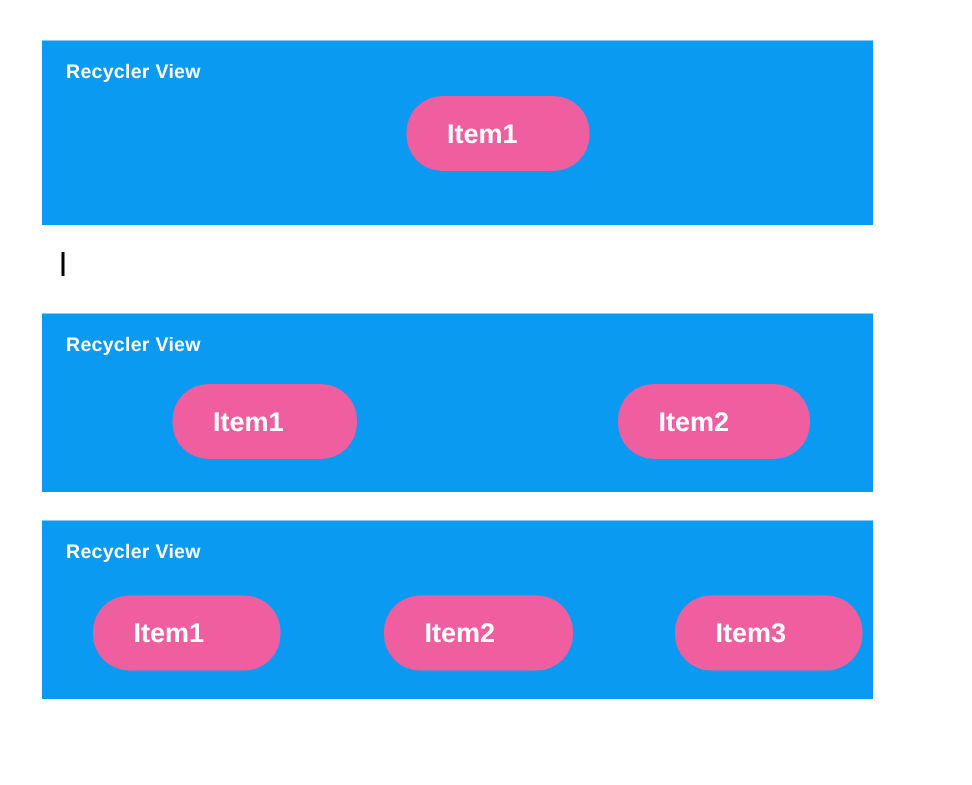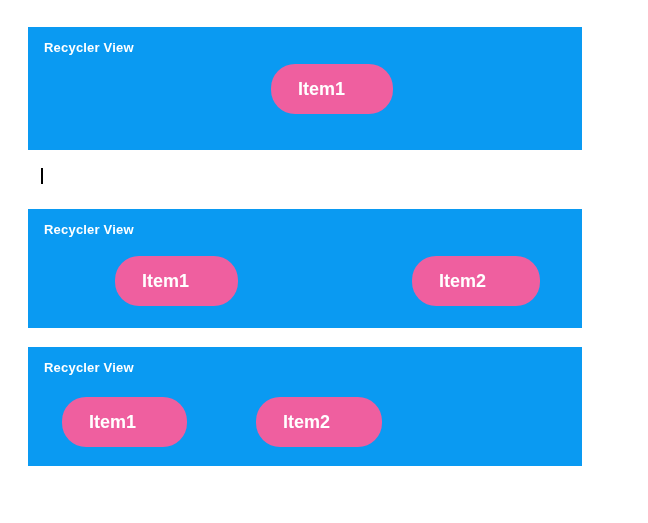--- a/index.html
+++ b/index.html
@@ -90,15 +90,18 @@
   </div>
 
   <div class="panel panel-3">
     <div class="panel-title">Recycler View</div>
     <div class="pill pill-a">
       <span>Item1</span>
     </div>
     <div class="pill pill-b">
       <span>Item2</span>
     </div>
+    <div class="pill pill-c">
+      <span>Item3</span>
+    </div>
   </div>
 
 </div>
 
 </body></html>

